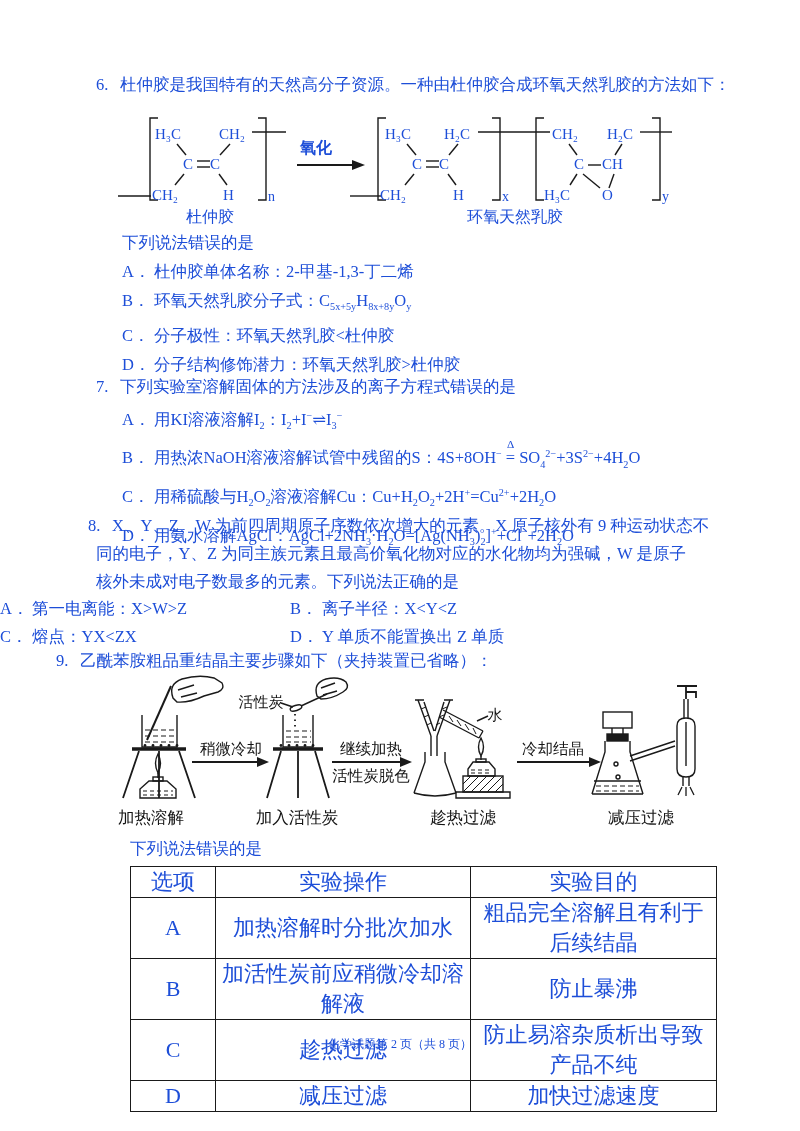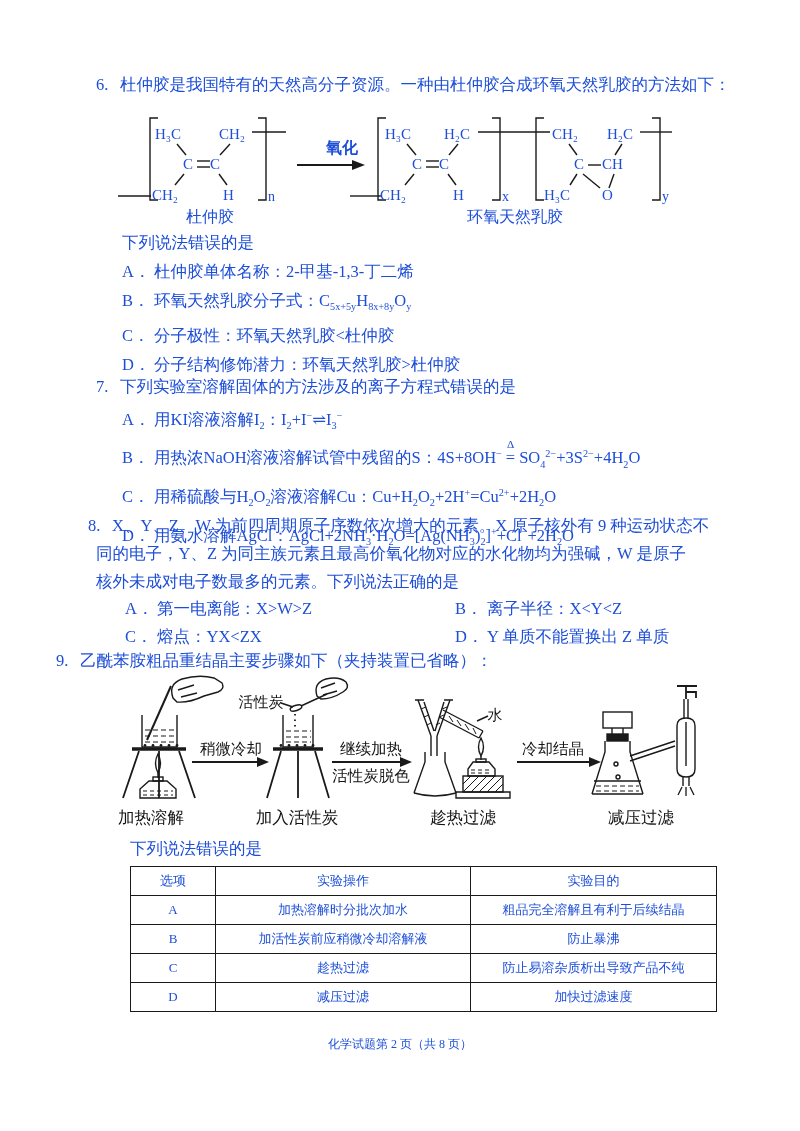--- a/index.html
+++ b/index.html
@@ -20,32 +20,32 @@
   
   .chem{position:relative;margin:12px 0 0 100px;width:600px;height:120px;}
   .chem svg{position:absolute;left:0;top:0;}
   .atom{position:absolute;font-size:15px;line-height:16px;white-space:nowrap;}
   .bsub{position:absolute;font-size:14px;line-height:14px;}
   .cname{position:absolute;font-size:16px;text-align:center;}
   .rxn{position:absolute;font-weight:bold;font-size:16px;text-align:center;}
   
   .qstem-line{padding-left:96px;white-space:nowrap;line-height:28px;}
   .qstem-line.first{padding-left:88px;}
-  .optrow{display:flex;padding-left:125px;line-height:22px;gap:40px;}
+  .optrow{display:flex;line-height:22px;}
   .optrow.r1{margin-top:2px;}
   .optrow.r2{margin-top:6px;}
   .optrow .ocell{width:290px;white-space:nowrap;}
   
   .apparatus{position:relative;margin:2px 0 0 85px;width:648px;height:160px;}
   .apparatus svg{display:block;}
   .apparatus text{font-family:inherit;}
   
   table.exp{border-collapse:collapse;margin:6px 0 0 130px;table-layout:fixed;}
   table.exp th,table.exp td{border:1.6px solid #1a1a1a;text-align:center;font-weight:normal;
-        height:28px;padding:0 4px;font-size:13px;}
+        height:28px;padding:0 4px;font-size:22px;}
   .footer{position:absolute;top:1036px;left:0;width:100%;text-align:center;font-size:12px;}
 </style>
 </head>
 <body>
 
 <div class="page">
 
   <section id="q6" class="question" style="top:74px">
     <div class="qline">
       <span class="qnum">6.</span><span>杜仲胶是我国特有的天然高分子资源。一种由杜仲胶合成环氧天然乳胶的方法如下：</span>
@@ -89,21 +89,21 @@
           <polygon points="252,52 265,57 252,62" fill="#1a1a1a"></polygon>
         </g>
       </svg>
       <span class="atom" style="left:55px;top:18px">H₃C</span>
       <span class="atom" style="left:119px;top:18px">CH₂</span>
       <span class="atom" style="left:83px;top:48px">C</span>
       <span class="atom" style="left:110px;top:48px">C</span>
       <span class="atom" style="left:52px;top:79px">CH₂</span>
       <span class="atom" style="left:123px;top:79px">H</span>
       <span class="bsub" style="left:168px;top:82px">n</span>
-      <span class="rxn" style="left:217px;top:30px;width:50px">氧化</span>
+      <span class="rxn" style="left:191px;top:30px;width:50px">氧化</span>
       <span class="atom" style="left:285px;top:18px">H₃C</span>
       <span class="atom" style="left:344px;top:18px">H₂C</span>
       <span class="atom" style="left:312px;top:48px">C</span>
       <span class="atom" style="left:339px;top:48px">C</span>
       <span class="atom" style="left:280px;top:79px">CH₂</span>
       <span class="atom" style="left:353px;top:79px">H</span>
       <span class="bsub" style="left:402px;top:82px">x</span>
       <span class="atom" style="left:452px;top:18px">CH₂</span>
       <span class="atom" style="left:507px;top:18px">H₂C</span>
       <span class="atom" style="left:474px;top:48px">C</span>

